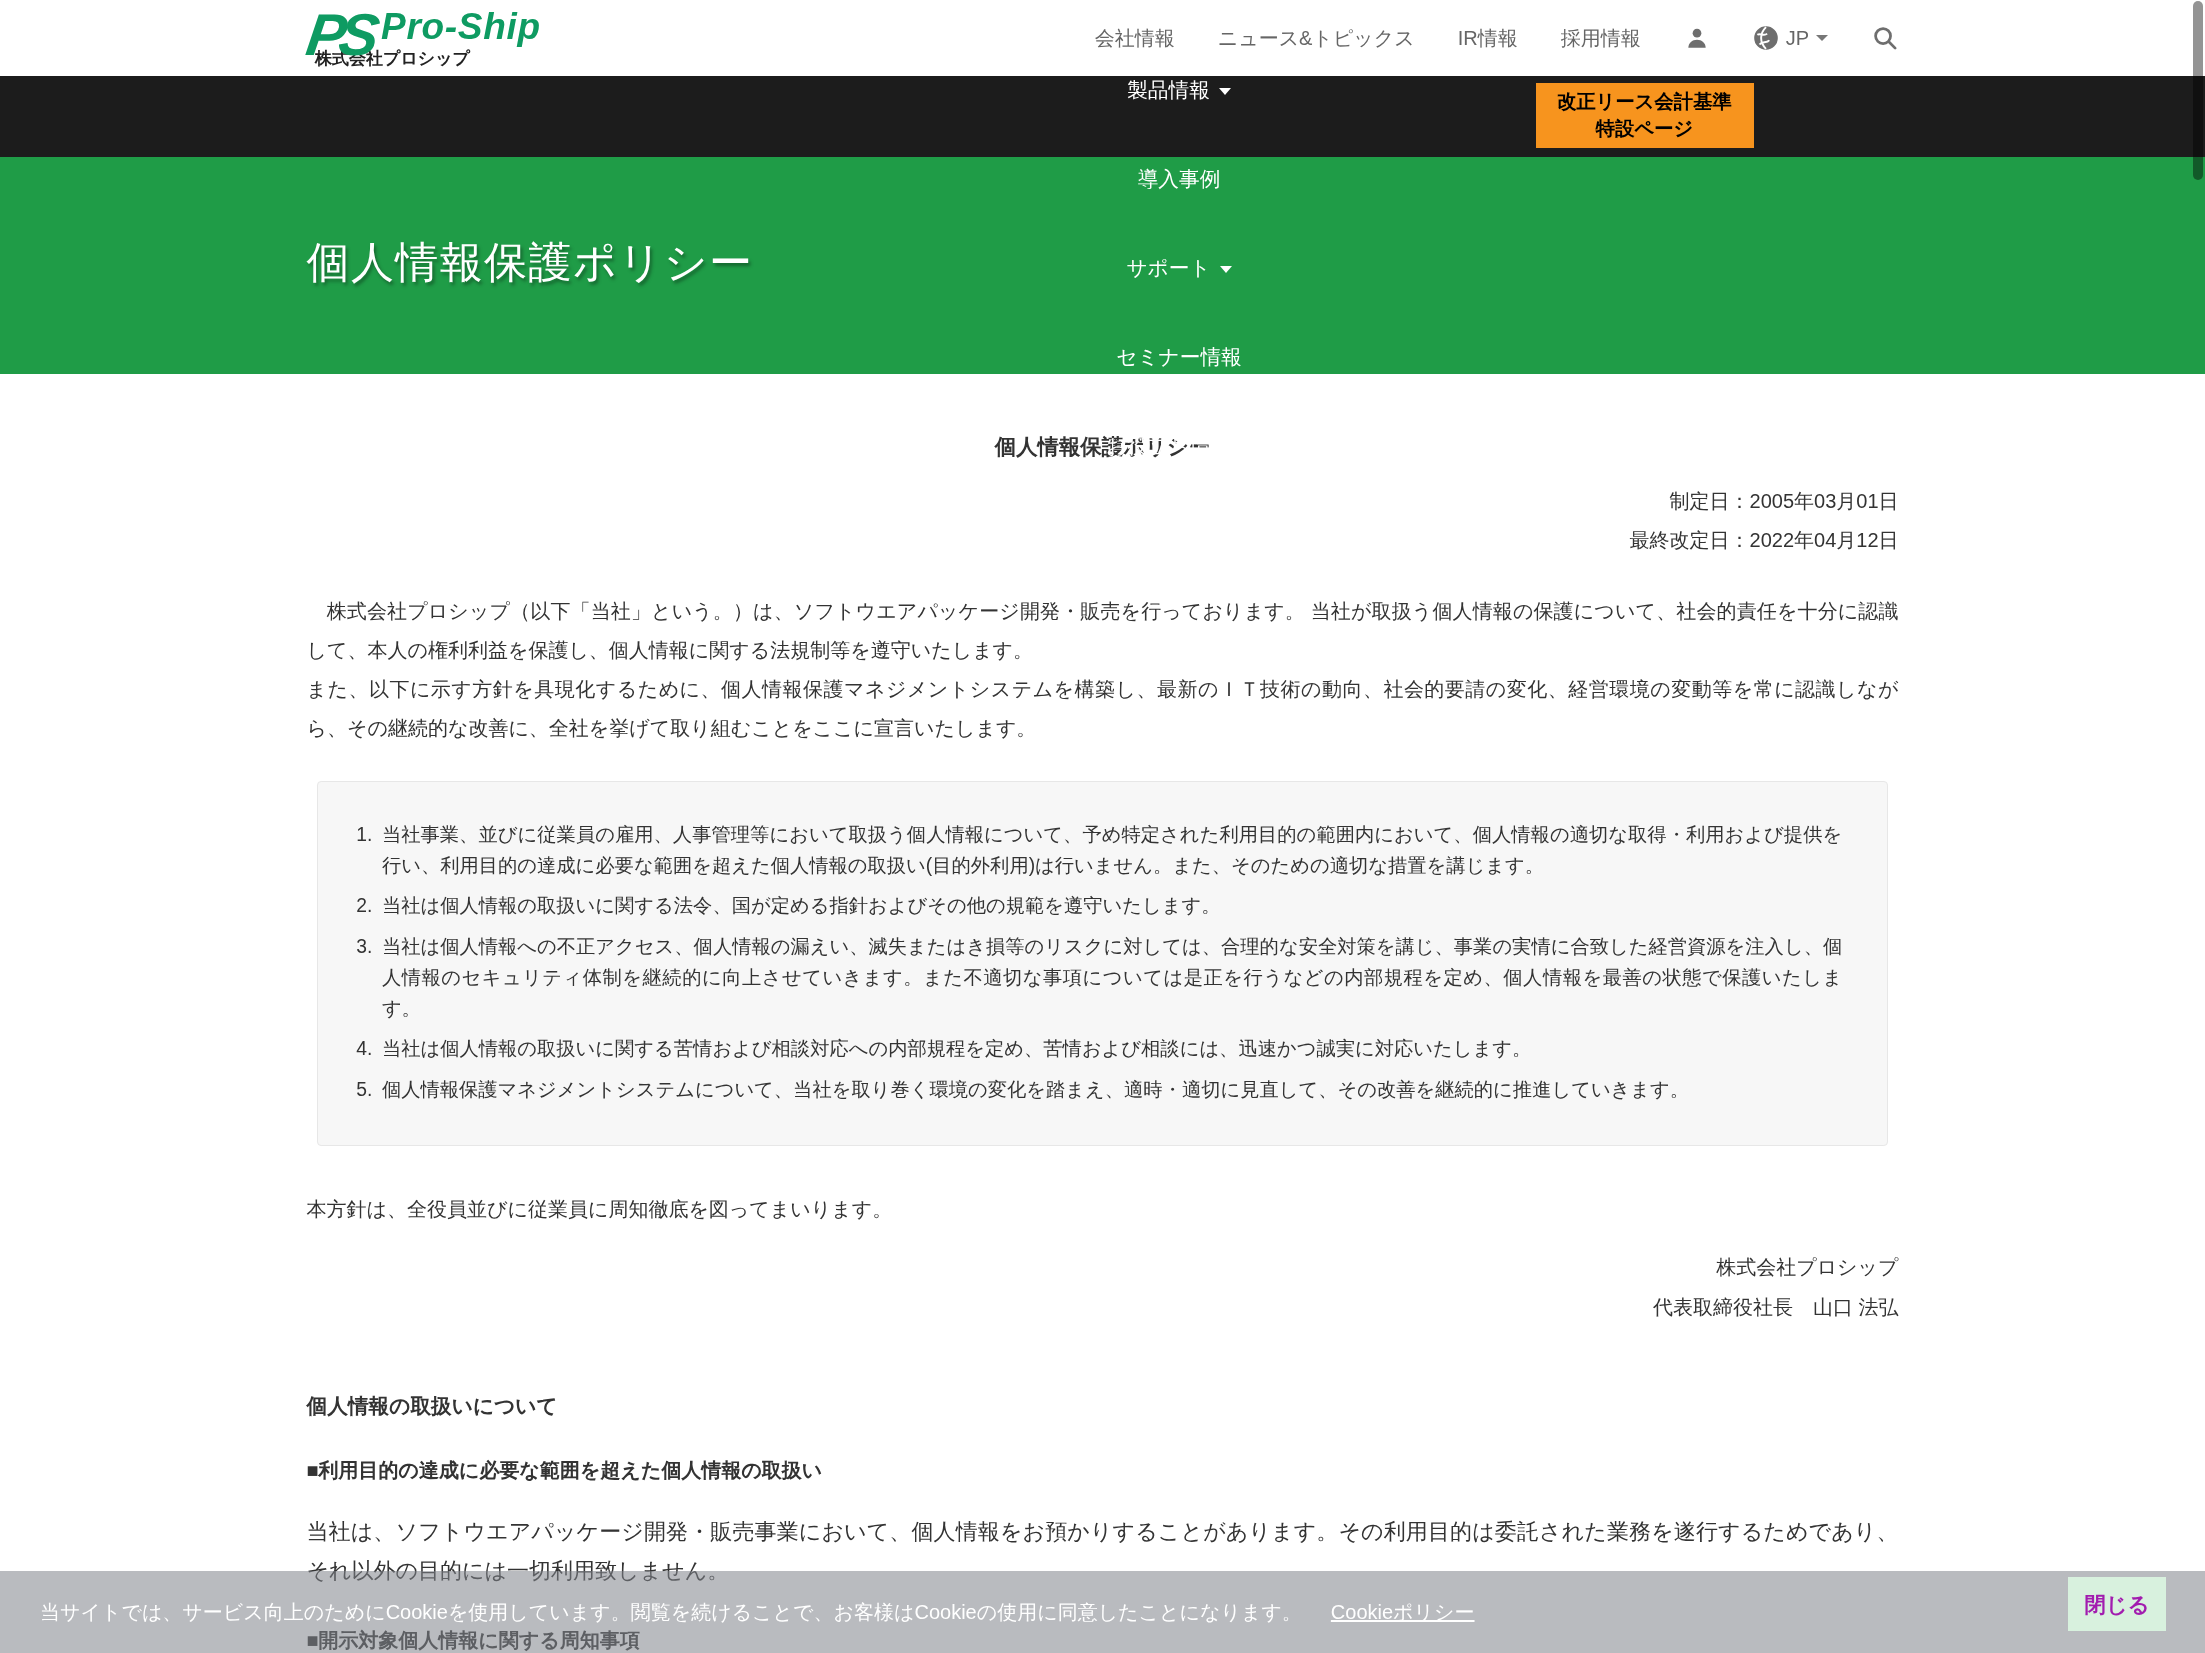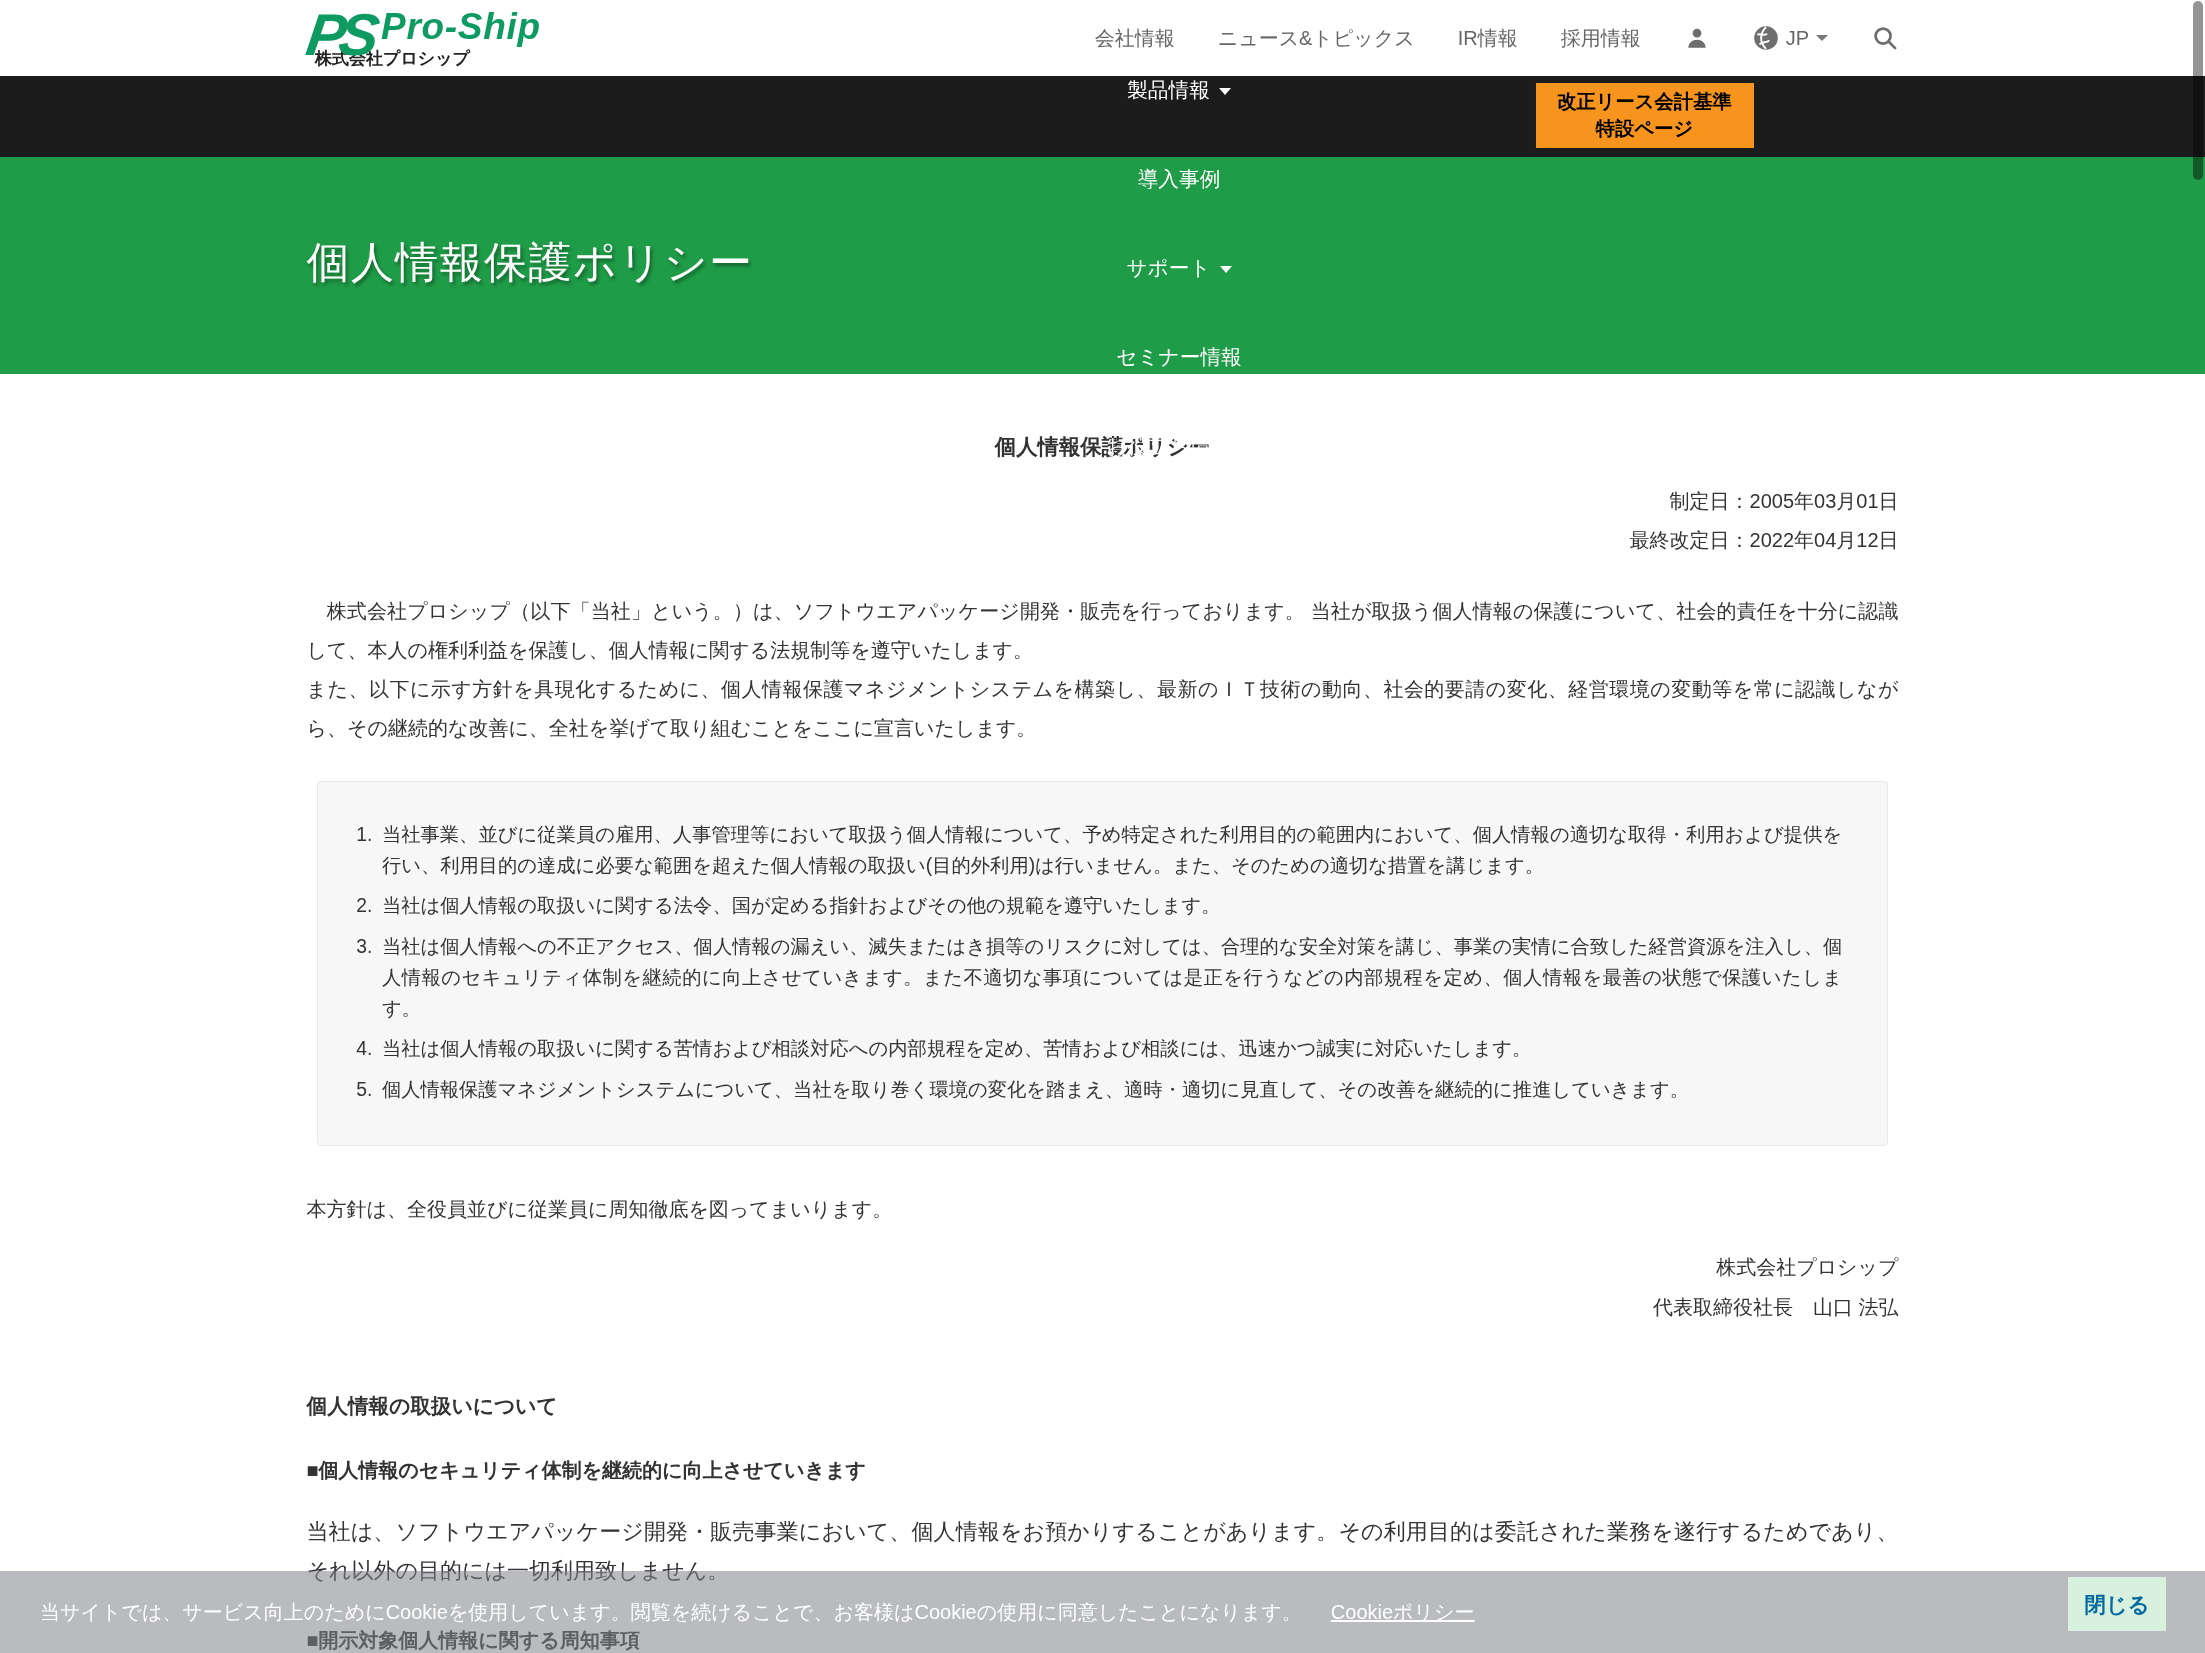--- a/index.html
+++ b/index.html
@@ -77,21 +77,21 @@
   .sec-heading { margin-top:37px; font-size:20px; font-weight:bold; }
   .sec-body { margin-top:27.6px; font-size:22px; line-height:39px; text-align:justify; }
 
   
   .cookie-bar { position:absolute; left:0; top:1571px; width:2205px; height:83px;
     background:rgba(128,131,138,0.55); z-index:20; display:flex; align-items:center; }
   .cookie-msg { color:#fff; font-size:20px; margin-left:40px; white-space:nowrap; }
   .cookie-link { color:#fff; text-decoration:underline; margin-left:29px; font-size:20px;
     cursor:pointer; white-space:nowrap; }
   .cookie-close { position:absolute; right:39px; top:6.2px; width:98px; height:54px;
-    background:#d8f1de; color:#0369a1; font-size:21.4px; font-weight:bold; border:none;
+    background:#d8f1de; color:#a21caf; font-size:21.4px; font-weight:bold; border:none;
     cursor:pointer; display:flex; align-items:center; justify-content:center; }
 
   
   .scrollbar-thumb { position:absolute; right:2.1px; top:1.4px; width:9.6px; height:179px;
     background:rgba(0,0,0,0.42); border-radius:5.5px; z-index:30; }
 </style>
 </head>
 <body>
 
 <header class="top-header">
@@ -199,21 +199,21 @@
 
     <p class="closing">本方針は、全役員並びに従業員に周知徹底を図ってまいります。</p>
 
     <div class="signature">
       <div>株式会社プロシップ</div>
       <div>代表取締役社長　山口 法弘</div>
     </div>
 
     <h3 class="handling-title">個人情報の取扱いについて</h3>
 
-    <div class="sec-heading">■個人情報のセキュリティ体制を継続的に向上させていきます</div>
+    <div class="sec-heading">■利用目的の達成に必要な範囲を超えた個人情報の取扱い</div>
     <p class="sec-body">当社は、ソフトウエアパッケージ開発・販売事業において、個人情報をお預かりすることがあります。その利用目的は委託された業務を遂行するためであり、それ以外の目的には一切利用致しません。</p>
 
     <div class="sec-heading">■開示対象個人情報に関する周知事項</div>
 
   </div>
 </main>
 
 <div class="cookie-bar">
   <span class="cookie-msg">当サイトでは、サービス向上のためにCookieを使用しています。閲覧を続けることで、お客様はCookieの使用に同意したことになります。</span>
   <a class="cookie-link">Cookieポリシー</a>

